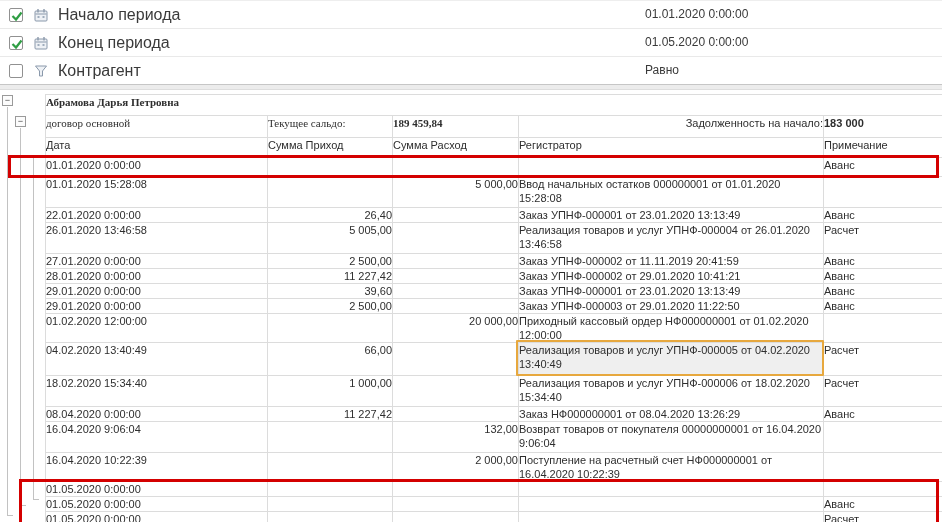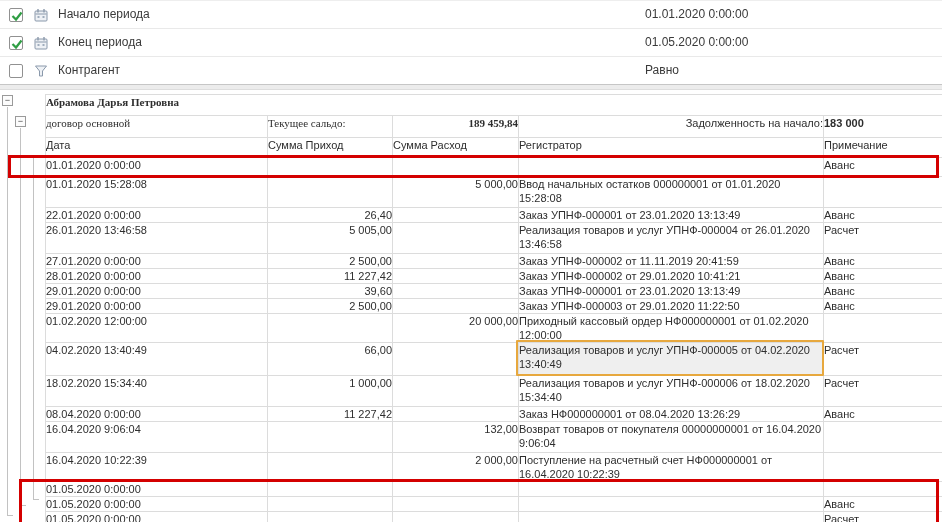--- a/index.html
+++ b/index.html
@@ -6,37 +6,37 @@
   body{width:942px;height:522px;background:#fff;font-family:"Liberation Sans",sans-serif;color:#333;overflow:hidden;}
   .screen{position:relative;width:942px;height:522px;background:#fff;}
 
   
   .filters{position:absolute;top:0;left:0;width:942px;height:84px;border-top:1px solid #eee;box-sizing:border-box;}
   .filter-row{position:relative;height:28px;border-bottom:1px solid #e9e9e9;box-sizing:border-box;}
   .cb{position:absolute;left:9px;top:7px;width:14px;height:14px;border:1px solid #919191;border-radius:2px;background:#fff;box-sizing:border-box;}
   .cb svg{position:absolute;left:0;top:0;display:none;}
   .cb.on svg{display:block;}
   .ficon{position:absolute;left:33px;top:6px;width:16px;height:16px;}
-  .flabel{position:absolute;left:58px;top:0;line-height:27px;font-size:12px;color:#3a3a3a;white-space:nowrap;}
+  .flabel{position:absolute;left:58px;top:0;line-height:27px;font-size:16px;color:#3a3a3a;white-space:nowrap;}
   .fvalue{position:absolute;left:645px;top:0;line-height:27px;font-size:12px;color:#3a3a3a;white-space:nowrap;}
 
   .splitter{position:absolute;top:84px;left:0;width:942px;height:6px;background:#ececec;border-top:1px solid #c6c6c6;border-bottom:1px solid #ddd;box-sizing:border-box;}
 
   
   #report{position:absolute;top:90px;left:0;width:942px;height:432px;background:#fff;}
   .gbtn{position:absolute;width:11px;height:11px;border:1px solid #9a9a9a;background:#fcfcfc;font-size:9px;line-height:9px;text-align:center;color:#444;box-sizing:border-box;cursor:pointer;}
   .gline{position:absolute;width:1px;background:#c2c2c2;}
   .gline::after{content:'';position:absolute;bottom:0;left:1px;width:5px;height:1px;background:#c2c2c2;}
 
   #rpt-table{position:absolute;left:45px;top:4px;width:897px;border-collapse:collapse;table-layout:fixed;border:1px solid #b5b5b5;}
   #rpt-table td{border:1px solid #dcdcdc;padding:0;vertical-align:top;font-size:11px;line-height:14px;color:#2e2e2e;overflow:hidden;box-sizing:border-box;white-space:normal;}
   .row-name td{font-family:"Liberation Serif","DejaVu Serif",serif;font-weight:bold;font-size:14px;line-height:20px;padding:0 0 0 4px;border-bottom:1px solid #c9c9c9;white-space:nowrap;}
   .sl-contract{font-family:"Liberation Serif","DejaVu Serif",serif;font-size:13px;padding:3px 0 0 4px;white-space:nowrap;}
   .sl-label{font-family:"Liberation Serif","DejaVu Serif",serif;font-size:13px;padding:3px 0 0 5px;white-space:nowrap;}
-  .sl-value{font-family:"Liberation Serif","DejaVu Serif",serif;font-weight:bold;font-size:14px;text-align:right;padding:2px 2px 0 0;white-space:nowrap;margin-left:29px;}
+  .sl-value{font-family:"Liberation Serif","DejaVu Serif",serif;font-weight:bold;font-size:14px;text-align:left;padding:2px 2px 0 0;white-space:nowrap;margin-left:29px;}
   .sl-debt-label{font-size:11px;text-align:right;padding:4px 6px 0 0;color:#333;white-space:nowrap;}
   .sl-debt-value{font-weight:bold;font-size:12px;text-align:left;padding:3px 3px 0 0;white-space:nowrap;}
   .row-head td{font-size:12px;line-height:18px;color:#3c3c3c;padding:1px 0 0 6px;white-space:nowrap;}
   .row-head td.h-date{padding-left:4px;}
   .c-date{padding:1px 2px 0 26px;white-space:nowrap;}
   .c-num{text-align:right;padding:1px 5px 0 2px;white-space:nowrap;}
   .c-reg{padding:1px 4px 0 5px;}
   .c-note{padding:1px 2px 0 4px;white-space:nowrap;}
   .cell-selected{background:#efefef;}
 

